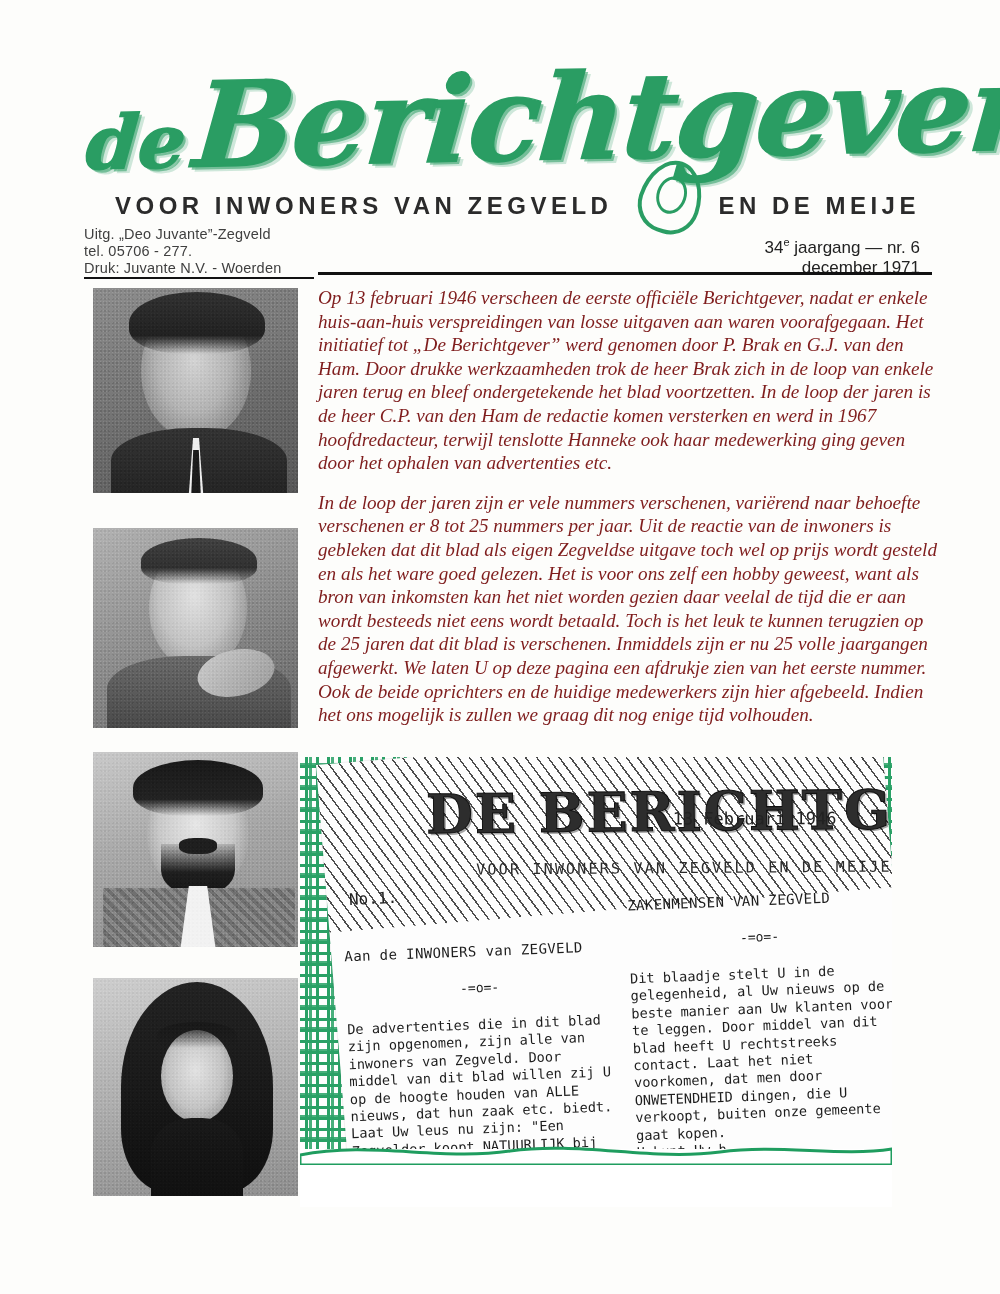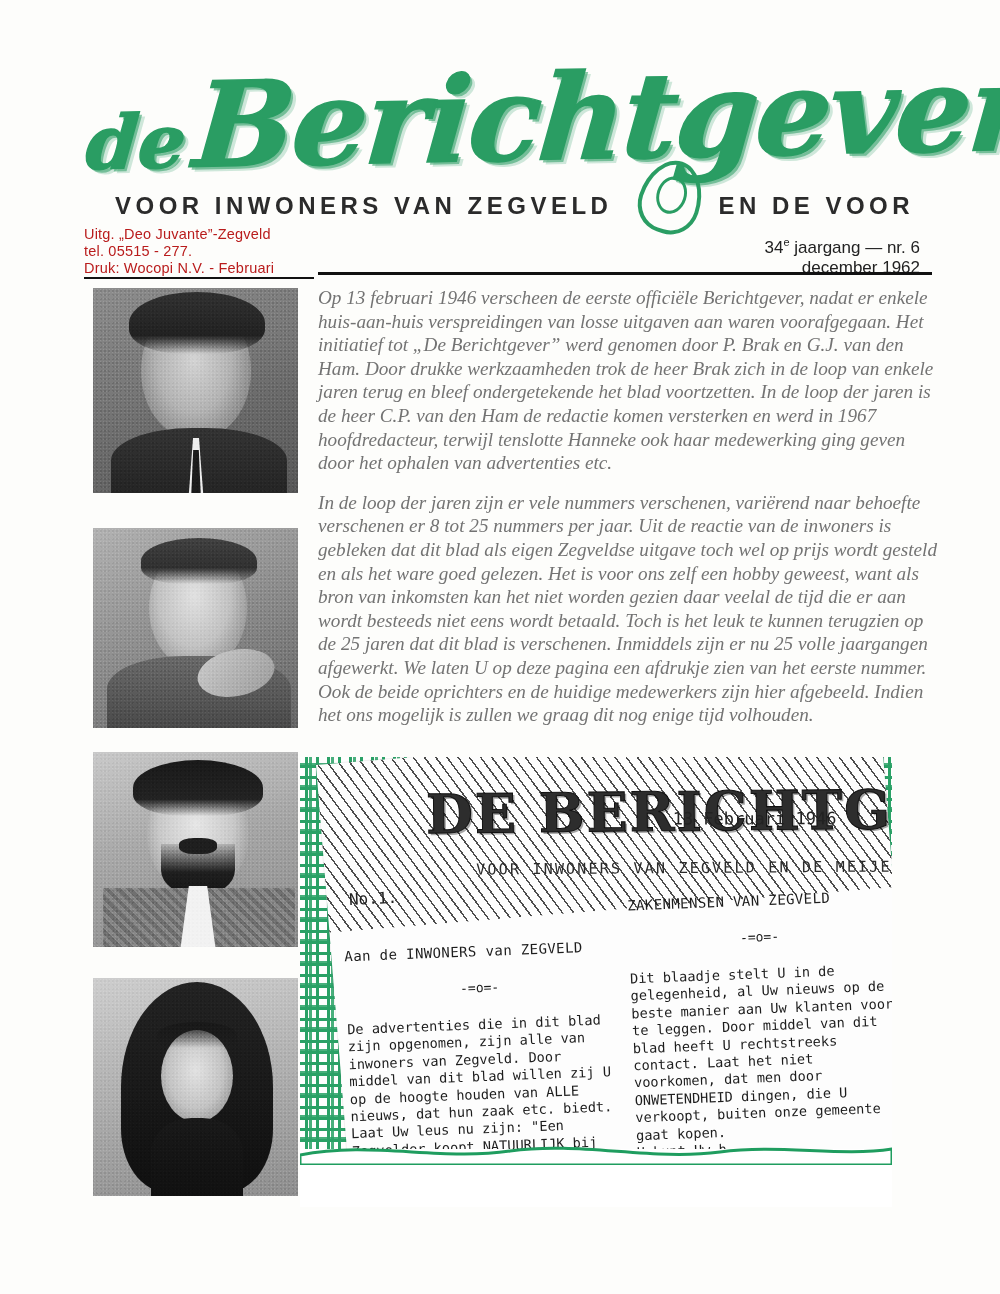--- a/index.html
+++ b/index.html
@@ -53,21 +53,21 @@
   }
   .tagline{
     position:absolute;left:115px;top:192px;width:800px;
     font-size:24px;font-weight:bold;letter-spacing:4.5px;
     color:#2b2b2b;
     white-space:nowrap;
   }
   .tagline .tl-right{ margin-left:106px; }
   .pubinfo{
     position:absolute;left:84px;top:226px;
-    font-size:14.5px;line-height:17px;color:#b91c1c;
+    font-size:14.5px;line-height:17px;color:#404040;
     letter-spacing:.2px;
   }
   .issueinfo{
     position:absolute;right:80px;top:232px;
     text-align:right;
     font-size:17px;line-height:20px;color:#222;
   }
   .issueinfo sup{font-size:11px;vertical-align:super;}
   .rule-left{
     position:absolute;left:84px;top:277px;width:230px;height:2px;background:#111;
@@ -93,21 +93,21 @@
   }
   .photo .head{position:absolute;border-radius:50%;}
   .photo .body{position:absolute;border-radius:46% 46% 0 0;}
   
   .article{
     position:absolute;left:318px;top:286px;width:620px;
     font-family:"Liberation Serif", serif;
     font-style:italic;
     font-size:19.2px;
     line-height:23.6px;
-    color:#737373;
+    color:#7f1d1d;
     text-align:left;
   }
   .article p{margin:0 0 16px 0;}
   .article p:last-child{margin-bottom:9px;}
   
   .inset{
     position:absolute;left:300px;top:757px;width:592px;height:450px;
     overflow:hidden;
   }
   .weave{
@@ -196,32 +196,32 @@
 <div class="page">
 
   <div class="masthead">
 
     <div class="logo-script">
       <span class="lg-de">de</span><span class="lg-main">Berichtgever</span>
     </div>
     <div class="logo-descender"></div>
 
     <div class="tagline">
-      <span>VOOR INWONERS VAN ZEGVELD</span><span class="tl-right">EN DE VOOR</span>
+      <span>VOOR INWONERS VAN ZEGVELD</span><span class="tl-right">EN DE MEIJE</span>
     </div>
 
     <div class="pubinfo">
       <div>Uitg. „Deo Juvante”-Zegveld</div>
-      <div>tel. 05515 - 277.</div>
-      <div>Druk: Wocopi N.V. - Februari</div>
+      <div>tel. 05706 - 277.</div>
+      <div>Druk: Juvante N.V. - Woerden</div>
     </div>
 
     <div class="issueinfo">
       <div><span>34</span><sup>e</sup><span> jaargang — nr. 6</span></div>
-      <div>december 1962</div>
+      <div>december 1971</div>
     </div>
 
     <div class="rule-left"></div>
     <div class="rule-right"></div>
   </div>
 
   <div class="photo" style="top:288px;height:205px;">
     <div style="position:absolute;inset:0;background:
         linear-gradient(160deg,#8f8d8a 0%,#7c7a77 38%,#6e6c69 62%,#5c5a57 100%);"></div>
     <div class="head" style="left:48px;top:14px;width:110px;height:138px;

